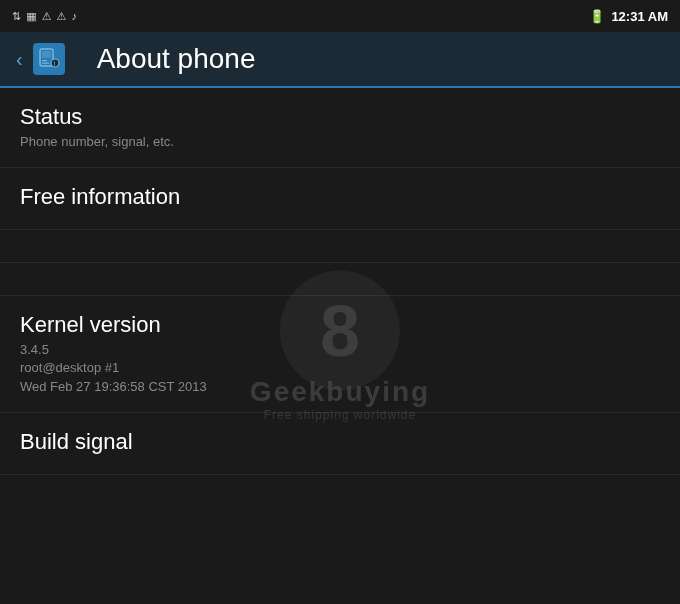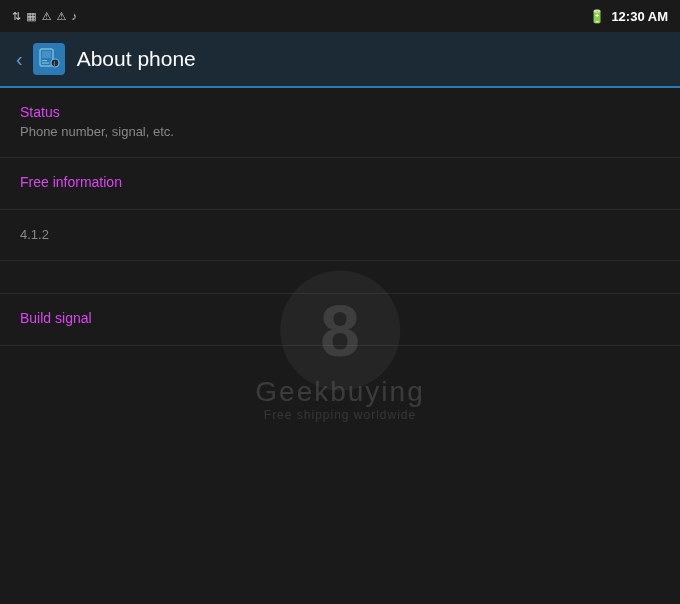--- a/index.html
+++ b/index.html
@@ -66,42 +66,43 @@
       height: 32px;
       background: #2a7ab5;
       border-radius: 4px;
       display: flex;
       align-items: center;
       justify-content: center;
       margin-right: 12px;
     }
 
     .nav-title {
-      font-size: 21px;
+      font-size: 28px;
       color: #fff;
       font-weight: normal;
+      margin-left: 20px;
     }
 
     
     .content {
       background: #1a1a1a;
       height: calc(604px - 32px - 56px);
       overflow-y: auto;
       position: relative;
     }
 
     .list-item {
       padding: 16px 20px;
       border-bottom: 1px solid #2a2a2a;
       cursor: pointer;
     }
 
     .item-title {
-      font-size: 14px;
-      color: #d946ef;
+      font-size: 22px;
+      color: #ffffff;
       margin-bottom: 3px;
     }
 
     .item-subtitle {
       font-size: 13px;
       color: #888;
       line-height: 1.4;
     }
 
     
@@ -131,21 +132,21 @@
     }
 
     .watermark-circle span {
       font-size: 72px;
       font-weight: bold;
       color: rgba(200,200,200,0.5);
     }
 
     .watermark-text {
       font-size: 28px;
-      font-weight: normal;
+      font-weight: bold;
       color: rgba(200,200,200,0.55);
       letter-spacing: 2px;
     }
 
     .watermark-sub {
       font-size: 12px;
       color: rgba(200,200,200,0.45);
       letter-spacing: 1px;
     }
   </style>
@@ -155,21 +156,21 @@
 <div class="status-bar">
   <div class="status-bar-left">
     <span class="status-icon">⇅</span>
     <span class="status-icon">▦</span>
     <span class="status-icon">⚠</span>
     <span class="status-icon">⚠</span>
     <span class="status-icon">♪</span>
   </div>
   <div class="status-bar-right">
     <span>🔋</span>
-    <span>12:30 AM</span>
+    <span>12:31 AM</span>
   </div>
 </div>
 
 <div class="nav-bar">
   <span class="nav-back">‹</span>
   <div class="nav-icon">
     <svg width="22" height="22" viewBox="0 0 22 22" xmlns="http://www.w3.org/2000/svg">
       <rect x="2" y="1" width="13" height="17" rx="2" fill="none" stroke="#7ab8d9" stroke-width="1.5"></rect>
       <rect x="4" y="3" width="9" height="7" rx="0.5" fill="#5a9fd4" opacity="0.6"></rect>
       <rect x="4" y="12" width="5" height="1.2" fill="#7ab8d9"></rect>
@@ -195,25 +196,28 @@
     <div class="item-title">Status</div>
     <div class="item-subtitle">Phone number, signal, etc.</div>
   </div>
 
   <div class="list-item">
     <div class="item-title">Free information</div>
   </div>
 
 
   <div class="list-item">
-    <div class="item-subtitle">4.1.2</div>
-  </div>
-
-  <div class="list-item">
-  </div>
-
+  </div>
+
+  <div class="list-item">
+  </div>
+
+  <div class="list-item">
+    <div class="item-title">Kernel version</div>
+    <div class="item-subtitle">3.4.5<br>root@desktop #1<br>Wed Feb 27 19:36:58 CST 2013</div>
+  </div>
 
   <div class="list-item">
     <div class="item-title">Build signal</div>
 
   </div>
 
 </div>
 
 </body></html>

